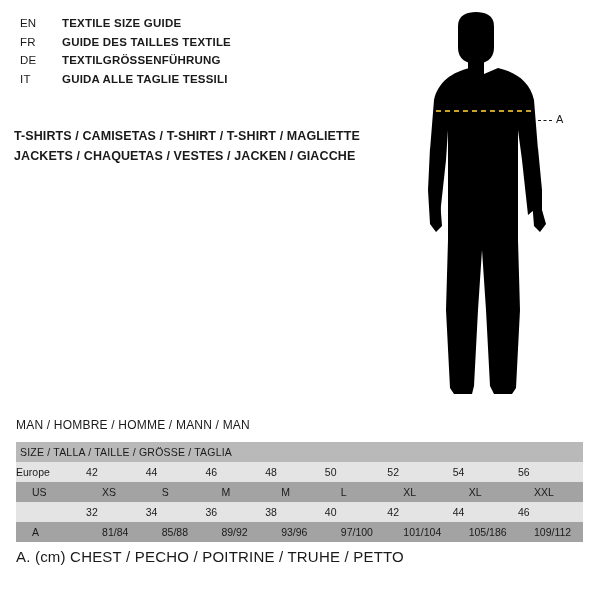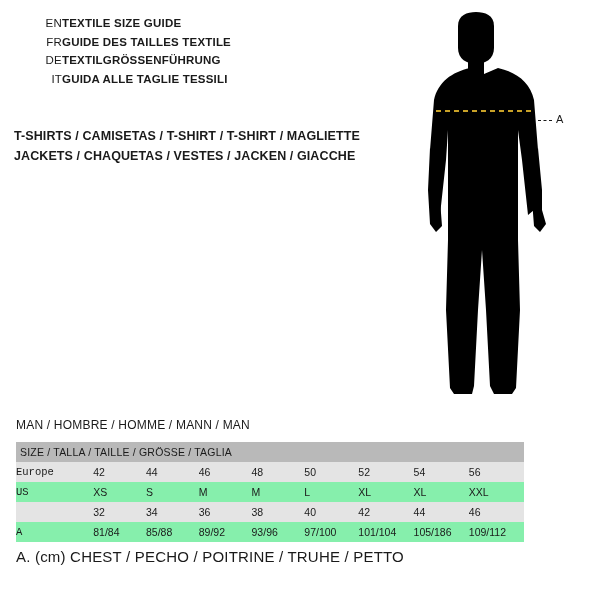--- a/index.html
+++ b/index.html
@@ -33,21 +33,20 @@
     display: flex;
     align-items: baseline;
     font-size: 11.5px;
     line-height: 18.5px;
     letter-spacing: 0.2px;
   }
   .lang-code {
     width: 42px;
     flex: 0 0 42px;
     font-size: 11.5px;
-    text-align: right;
   }
   .lang-text {
     flex: 1 1 auto;
     font-weight: bold;
   }
 
   
   .cat-block {
     position: absolute;
     left: 14px;
@@ -94,40 +93,40 @@
     left: 16px;
     top: 418px;
     font-size: 12px;
     font-weight: normal;
     letter-spacing: 0.2px;
   }
   table.size-table {
     position: absolute;
     left: 16px;
     top: 442px;
-    width: 508px;
+    width: 567px;
     border-collapse: collapse;
     font-size: 10.5px;
   }
   table.size-table th,
   table.size-table td {
     padding: 3px 0 3px 0;
     text-align: left;
     font-weight: normal;
     line-height: 14px;
   }
   table.size-table th.hdr {
     background: #b9b9b9;
     font-size: 10.5px;
     letter-spacing: 0.2px;
     padding-left: 4px;
   }
   tr.row-light td { background: #e4e4e4; }
-  tr.row-dark td  { background: #86efac; }
-  td.col-label { padding-left: 4px; width: 88px; font-family: Liberation Mono, monospace; }
+  tr.row-dark td  { background: #a3a3a3; padding-left: 16px; }
+  td.col-label { padding-left: 4px; width: 88px; }
   td.cell { width: 60px; }
 
   .table-note {
     position: absolute;
     left: 16px;
     top: 548px;
     font-size: 15px;
     letter-spacing: 0.2px;
     text-align: right;
   }

